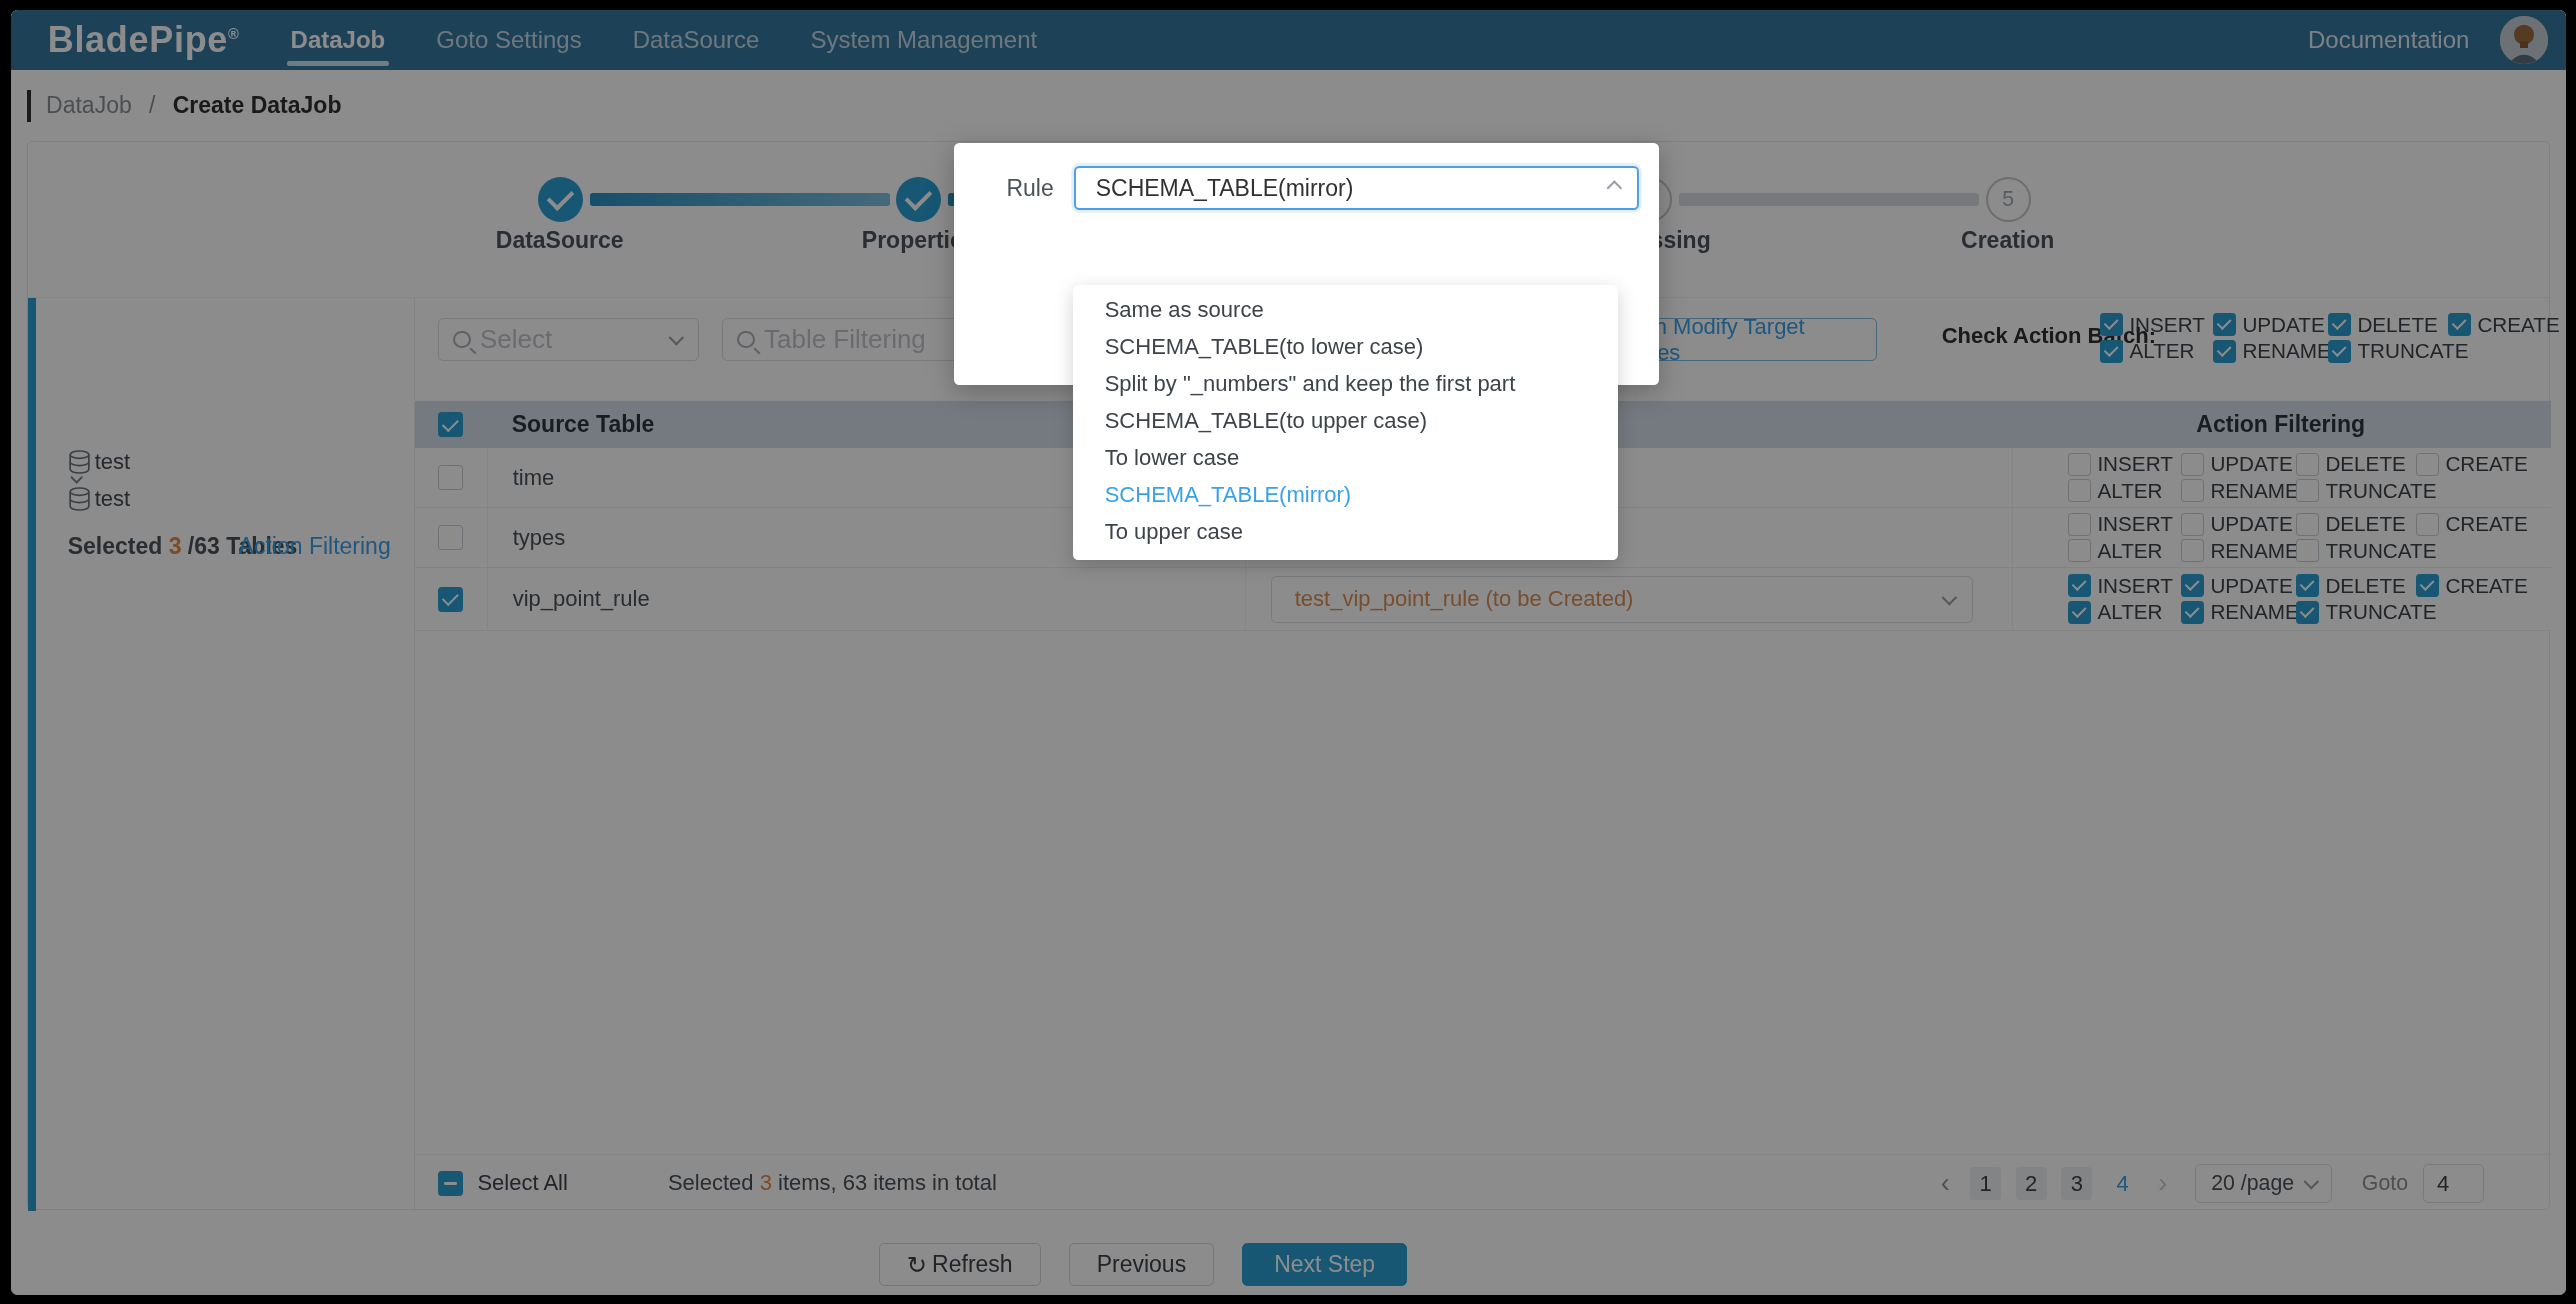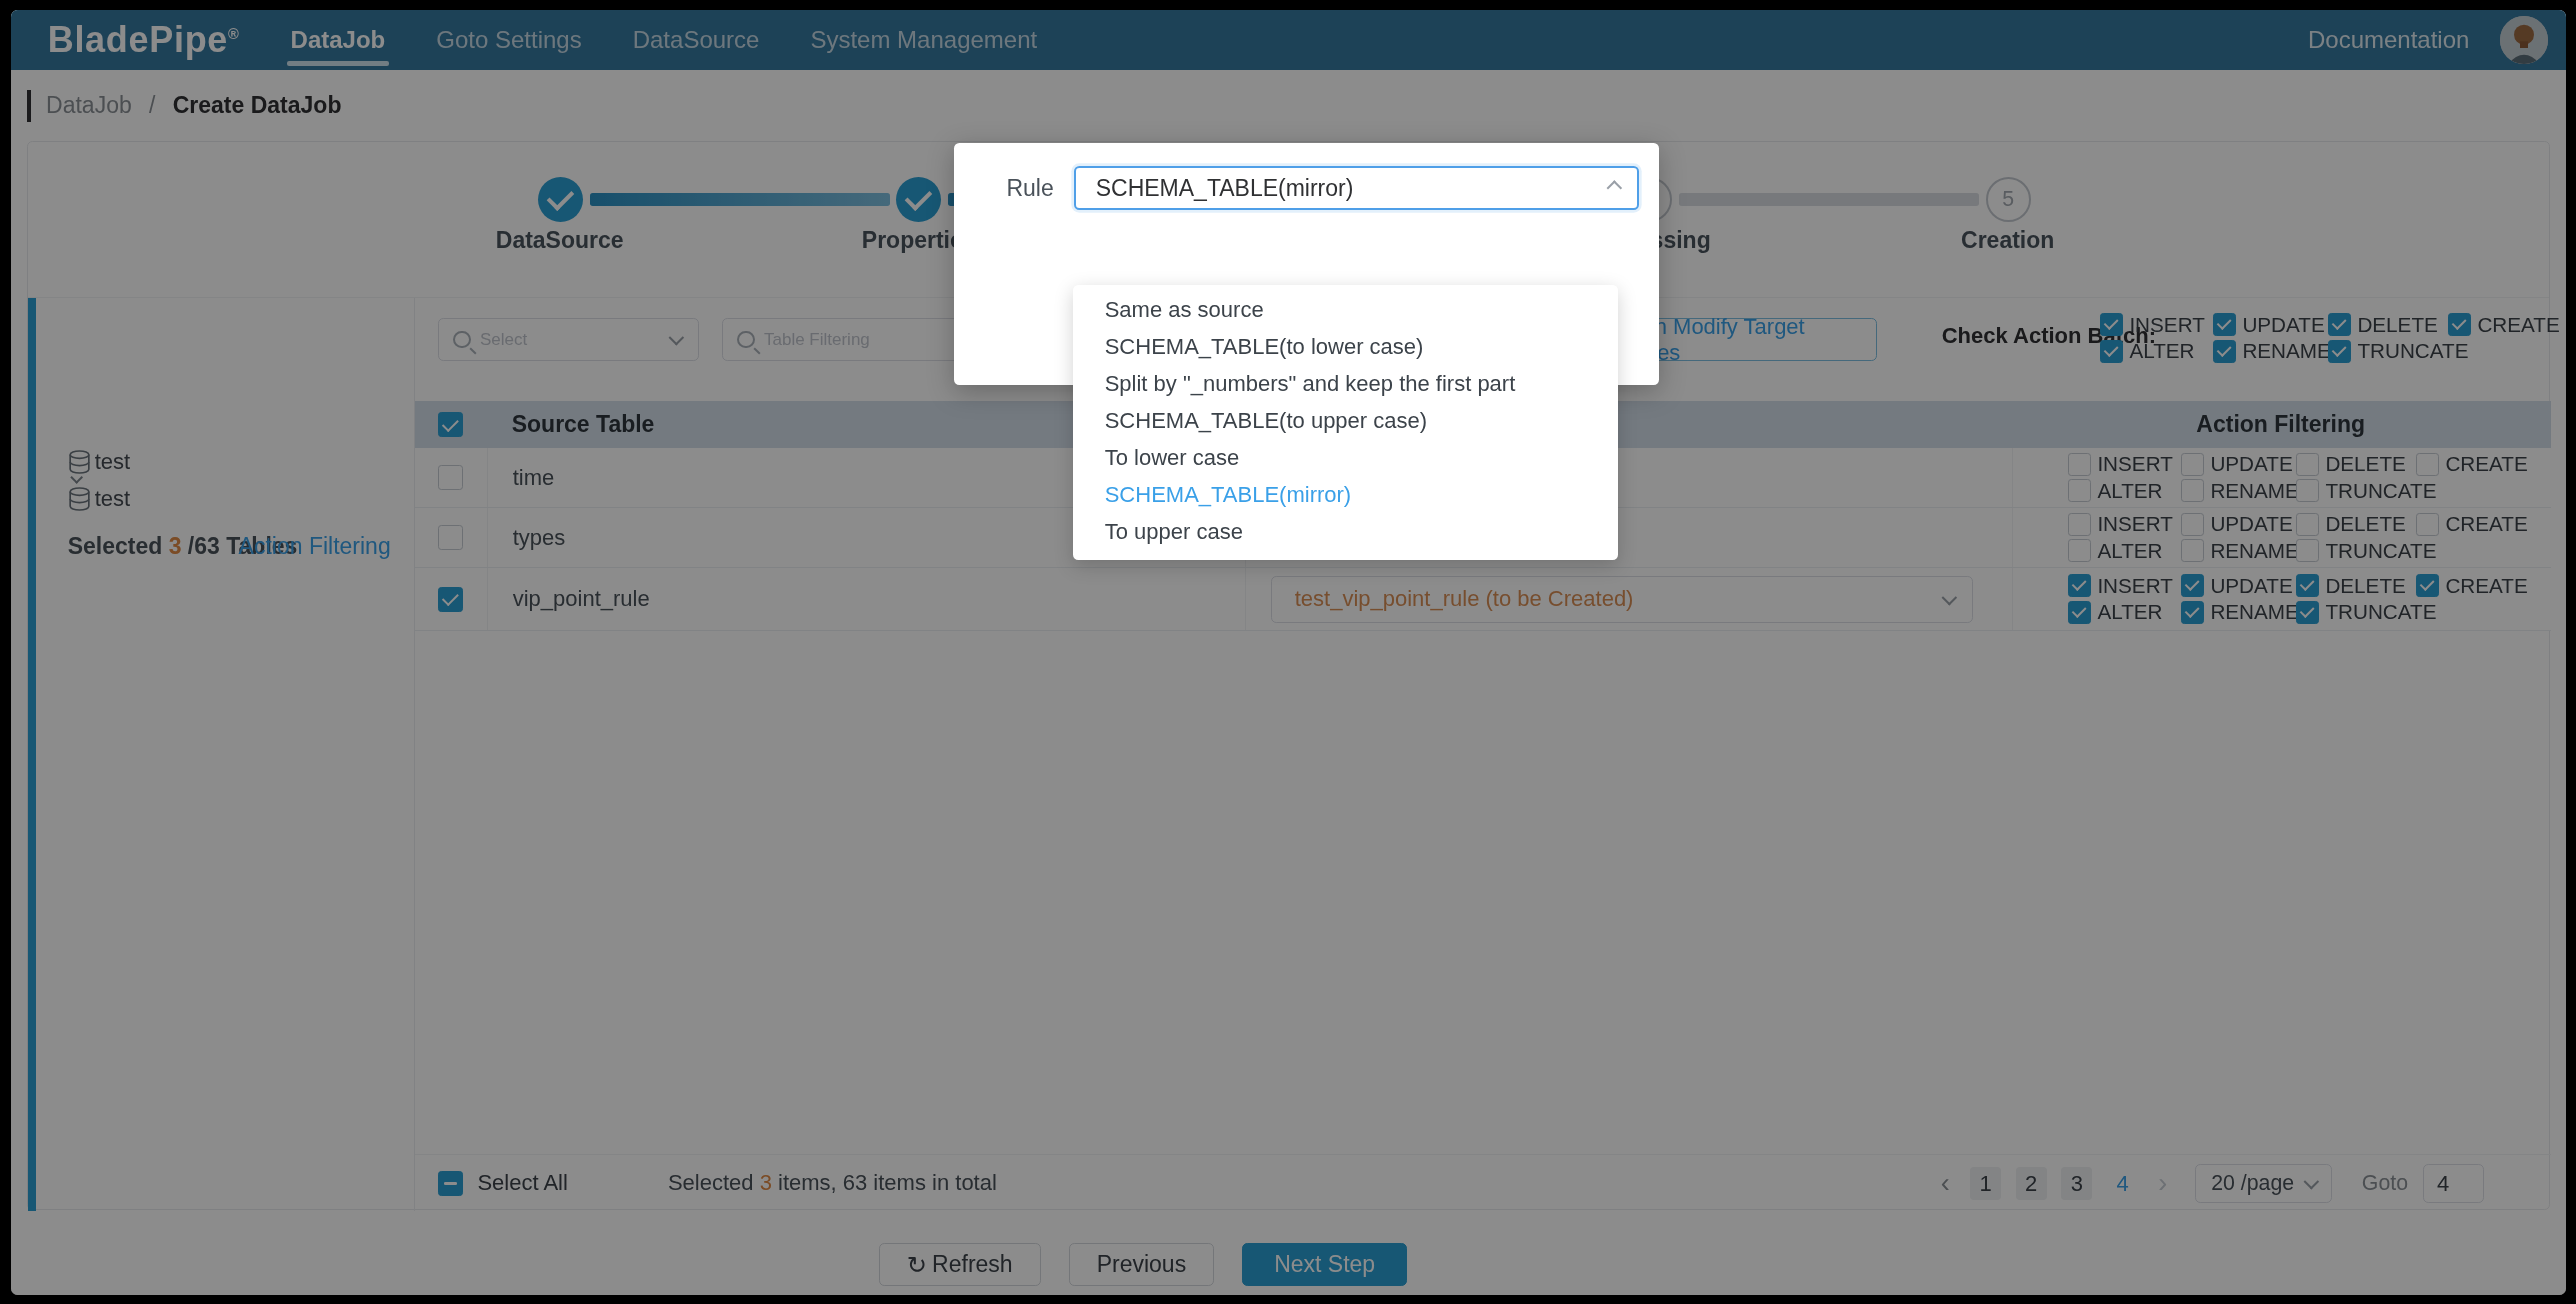--- a/index.html
+++ b/index.html
@@ -54,21 +54,21 @@
   .side-summary{ position:absolute; left:40px; top:235px; font-size:23px; color:#4a525a; font-weight:600; }
   .side-summary .cnt{ color:var(--orange); }
   .side-action{ position:absolute; right:23px; top:235px; font-size:23px; color:var(--link); cursor:pointer; }
 
   
   .table-area{ position:absolute; left:387px; top:156px; width:2136px; height:913px; }
 
   .selbox{ position:absolute; height:43px; border:1.3px solid var(--bord); border-radius:5.3px; display:flex; align-items:center; background:#fff; }
   .mag{ width:17.3px; height:17.3px; border:2px solid #aab1b9; border-radius:50%; position:relative; margin:0 9.3px 0 14.7px; flex:none; }
   .mag::after{ content:""; position:absolute; width:8px; height:2px; background:#aab1b9; transform:rotate(45deg); left:13.3px; top:17.3px; }
-  .ph{ font-size:17px; color:var(--ph); }
+  .ph{ font-size:26px; color:var(--ph); }
   .chev{ width:10.7px; height:10.7px; border-right:2px solid #9aa0a8; border-bottom:2px solid #9aa0a8; flex:none; }
   .chev.down{ transform:rotate(45deg) translate(-1.3px,-1.3px); }
   .chev.up{ transform:rotate(-135deg); }
   .selbox .chev{ margin-left:auto; margin-right:16px; }
 
   .batch-btn{ position:absolute; left:1195px; top:20px; width:267px; height:43px; border:1.3px solid #7fc0e2; border-radius:5.3px; color:var(--link); font-size:22px; display:flex; align-items:center; justify-content:center; background:#fff; cursor:pointer; }
   .check-batch-label{ position:absolute; left:1527px; top:25px; font-size:22px; font-weight:bold; color:var(--t1); }
 
   .cb{ width:25px; height:25px; border:1.3px solid #c6ccd4; border-radius:3.3px; background:#fff; position:relative; flex:none; }
   .cb.checked{ background:var(--accent); border-color:var(--accent); }

